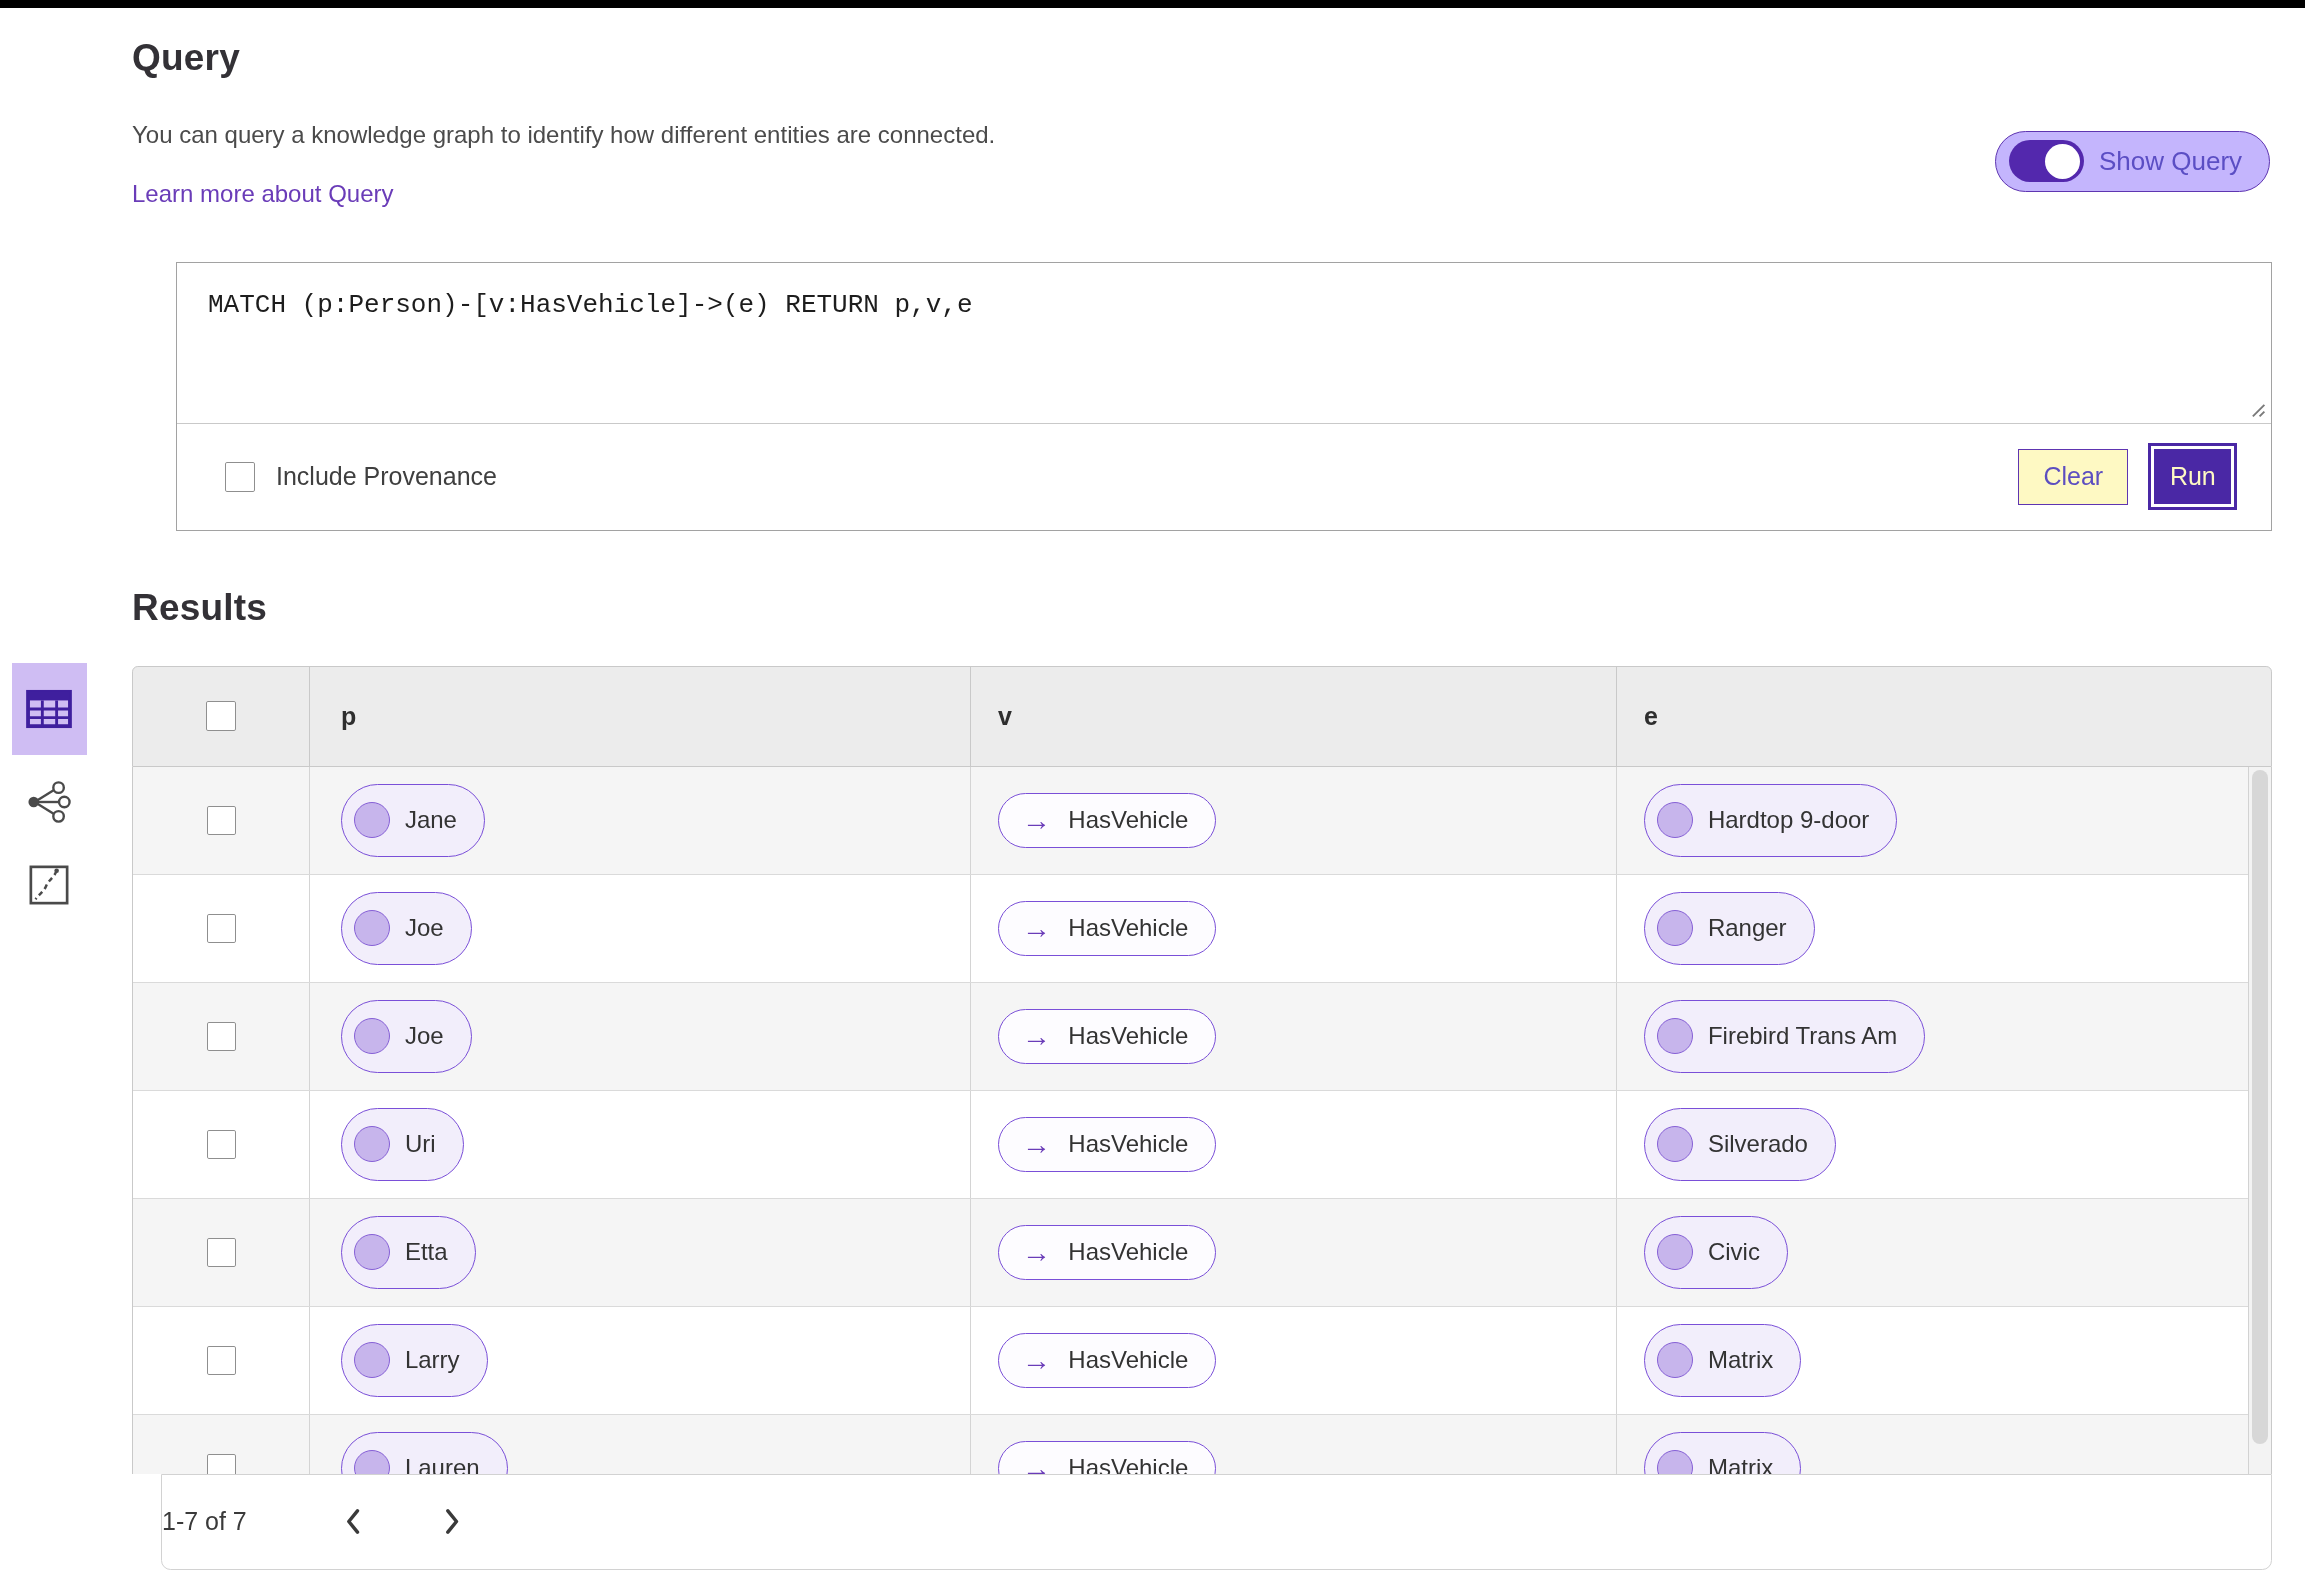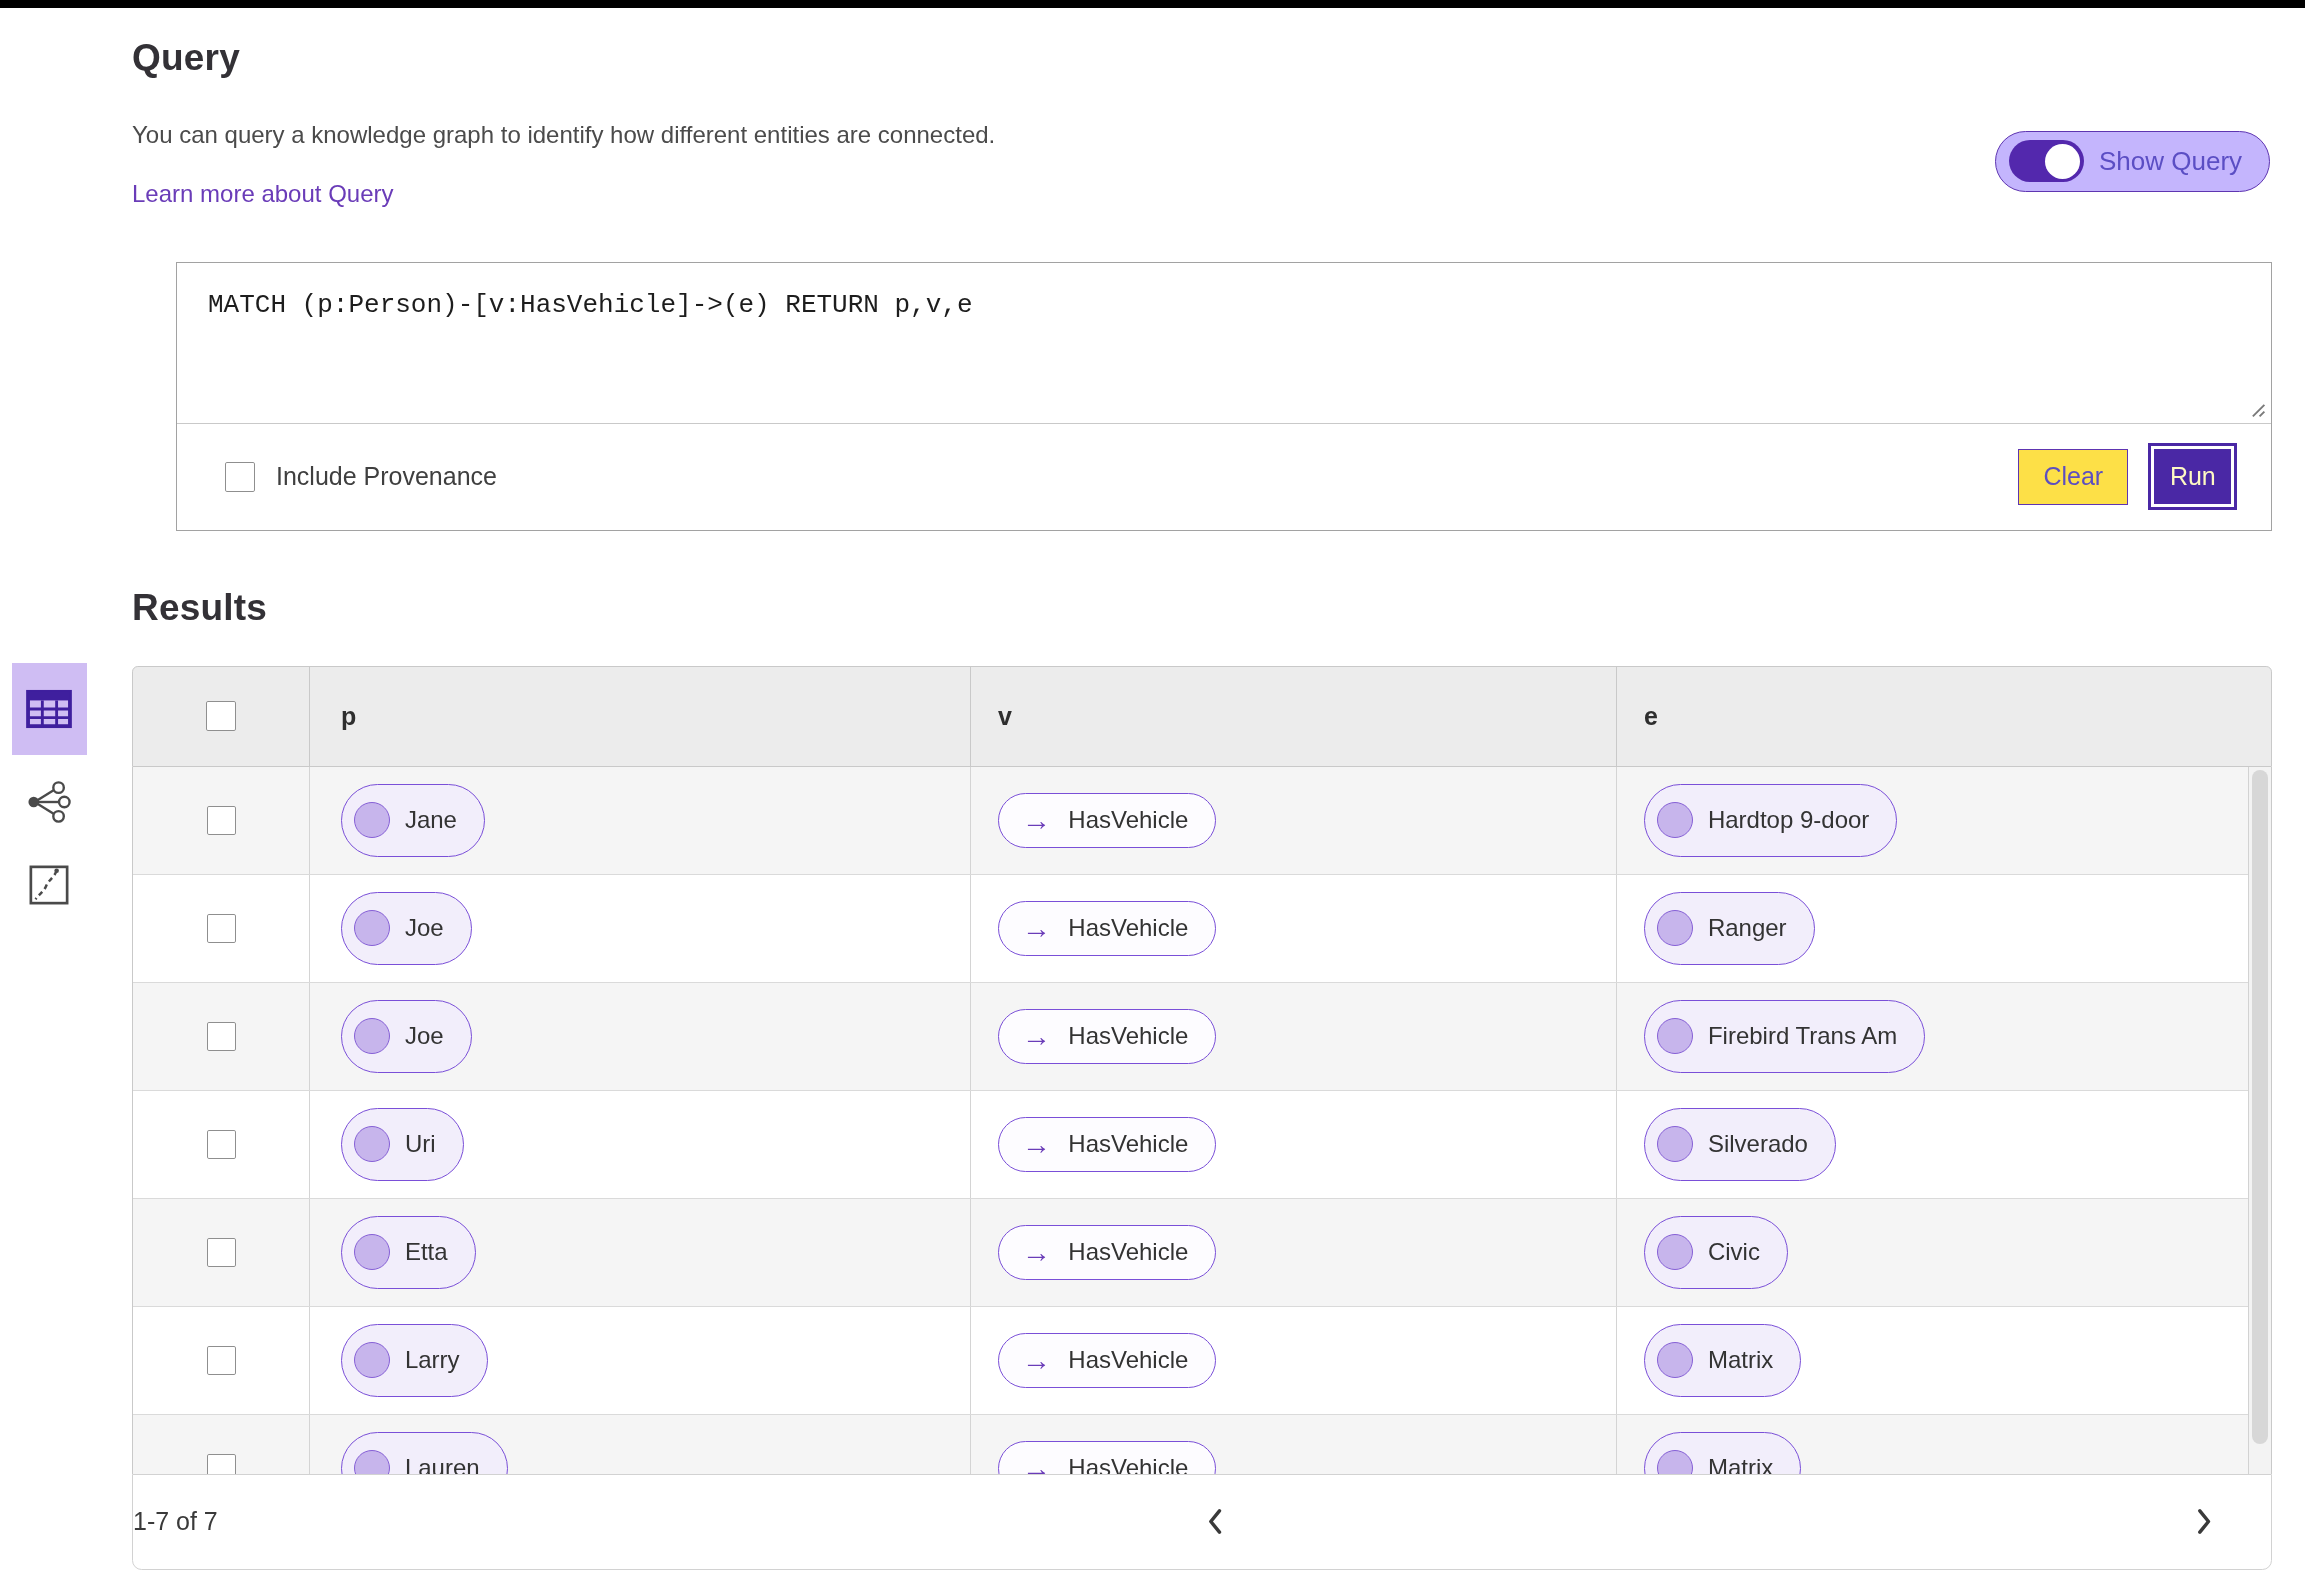--- a/index.html
+++ b/index.html
@@ -58,21 +58,21 @@
   .resize-handle { position: absolute; right: 4.8px; bottom: 4.8px; pointer-events: none; }
 
   .panel-footer { height: 106px; display: flex; align-items: center; padding: 0 29px 0 48px; }
   .checkbox {
     width: 30px; height: 30px; border: 1.9px solid #8f8f8f; border-radius: 1.9px;
     background: #fff; flex: none; cursor: pointer;
   }
   .checkbox-label { margin-left: 21px; font-size: 25px; color: #3f3f3f; }
   .footer-buttons { margin-left: auto; display: flex; align-items: center; gap: 23px; }
   .clear-btn {
-    min-width: 110px; height: 56px; background: #fde047;
+    min-width: 110px; height: 56px; background: #fef9c3;
     border: 1.9px solid #5e35b1; color: #5c4ec0; font-size: 25px;
     font-family: "Liberation Sans", sans-serif; cursor: pointer;
   }
   .run-btn {
     min-width: 83px; height: 61px; background: #4a28a5; color: #fef9c3;
     font-size: 25px; font-family: "Liberation Sans", sans-serif;
     border: 3.8px solid #fff; outline: 3.8px solid #4a28a5; margin: 3.8px 7.7px 3.8px 0;
     cursor: pointer;
   }
 
@@ -134,21 +134,21 @@
   }
   .scroll-thumb {
     position: absolute; top: 2.9px; left: 2.9px; right: 2.9px; height: 674px;
     background: #d7d7d7; border-radius: 8.6px; cursor: grab;
   }
 
   
   .table-footer {
     height: 96px; background: #fff; border: 1px solid #d2d2d2;
     border-radius: 0 0 9.6px 9.6px;
-    display: flex; align-items: center; justify-content: space-between; padding-right: 48px;
+    display: flex; align-items: center; justify-content: flex-start; padding-right: 48px; margin-left: 29px;
   }
   .page-range { font-size: 25px; color: #3a3a3a; }
   .pager-btn {
     background: none; border: none; cursor: pointer; padding: 9.6px;
     display: flex; align-items: center; justify-content: center;
   }
   .pager-prev { margin-left: 88px; }
   .pager-next { margin-left: 63px; }
 </style>
 </head>

